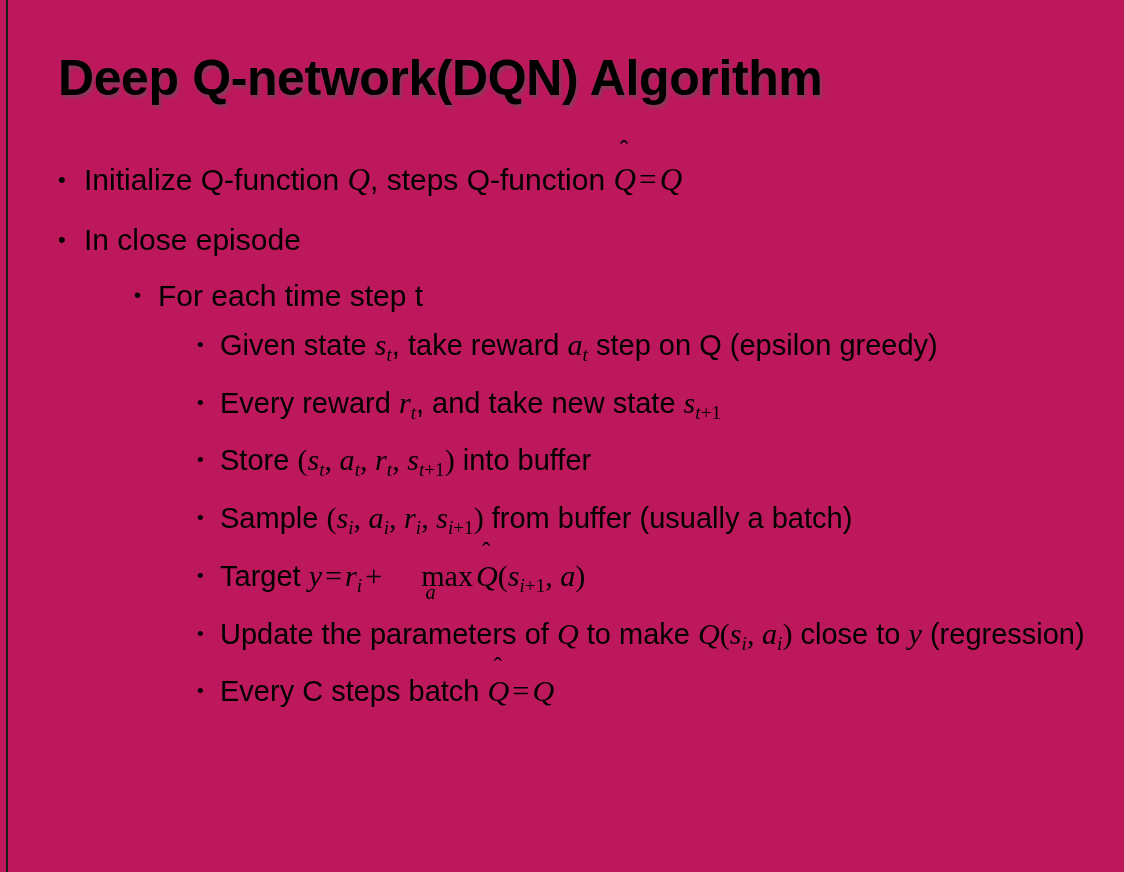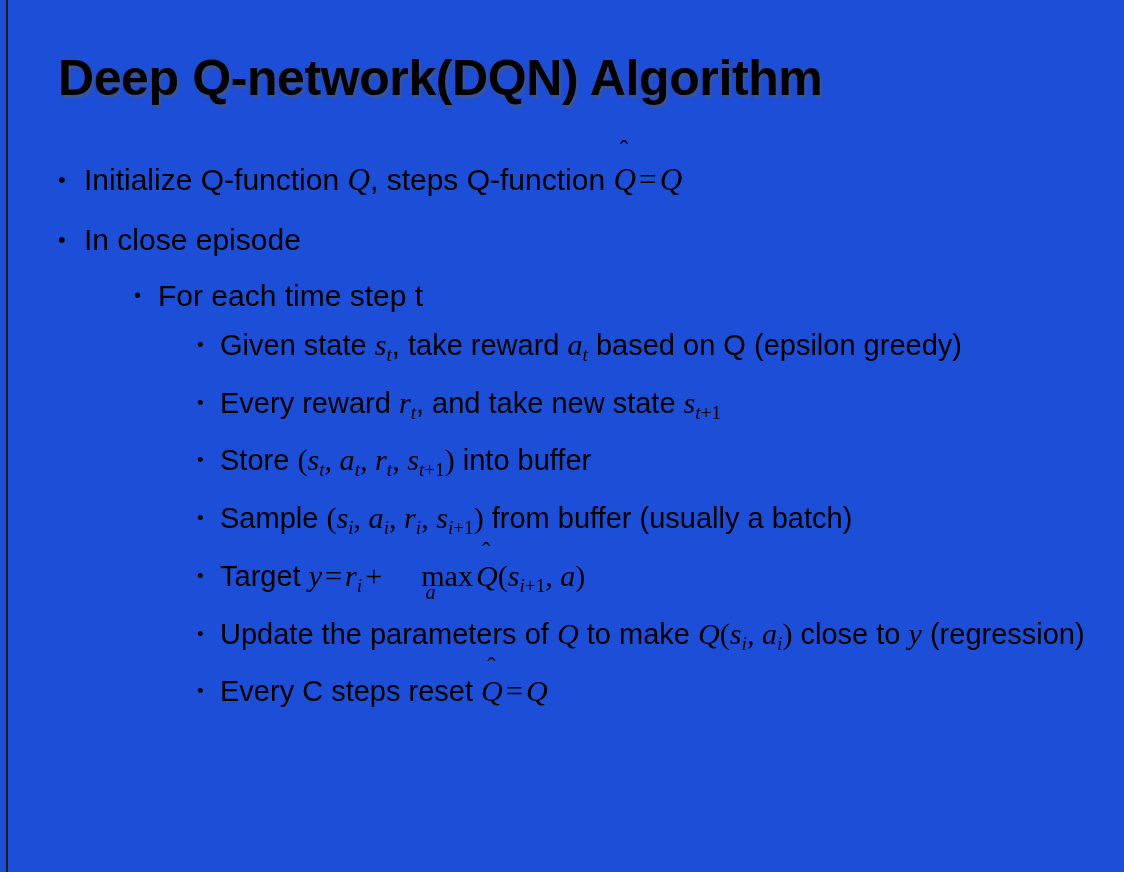--- a/index.html
+++ b/index.html
@@ -12,21 +12,21 @@
     height: 872px;
     overflow: hidden;
     font-family: "Liberation Sans", sans-serif;
     color: #000000;
   }
 
   #slide {
     position: relative;
     width: 1124px;
     height: 872px;
-    background: #1d4ed8;
+    background: #be185d;
     box-sizing: border-box;
   }
 
   
   #slide-left-rule {
     position: absolute;
     left: 6px;
     top: 0;
     width: 2px;
     height: 872px;
@@ -180,21 +180,21 @@
       <div class="bullet-row lvl1">
         <span class="bullet-glyph">•</span>
         <span class="bullet-text"><span>In close episode</span></span>
       </div>
       <div class="bullet-row lvl2">
         <span class="bullet-glyph">•</span>
         <span class="bullet-text"><span>For each time step t</span></span>
       </div>
       <div class="bullet-row lvl3">
         <span class="bullet-glyph">•</span>
-        <span class="bullet-text"><span>Given state </span><span class="nowrap"><span class="mi">s</span><span class="sub"><span>t</span></span></span><span>, take reward </span><span class="nowrap"><span class="mi">a</span><span class="sub"><span>t</span></span></span><span> based on Q (epsilon greedy)</span></span>
+        <span class="bullet-text"><span>Given state </span><span class="nowrap"><span class="mi">s</span><span class="sub"><span>t</span></span></span><span>, take reward </span><span class="nowrap"><span class="mi">a</span><span class="sub"><span>t</span></span></span><span> step on Q (epsilon greedy)</span></span>
       </div>
       <div class="bullet-row lvl3">
         <span class="bullet-glyph">•</span>
         <span class="bullet-text"><span>Every reward </span><span class="nowrap"><span class="mi">r</span><span class="sub"><span>t</span></span></span><span>, and take new state </span><span class="nowrap"><span class="mi">s</span><span class="sub"><span>t</span><span class="up">+</span><span class="up">1</span></span></span></span>
       </div>
       <div class="bullet-row lvl3">
         <span class="bullet-glyph">•</span>
         <span class="bullet-text"><span>Store </span><span class="mn">(</span><span class="nowrap"><span class="mi">s</span><span class="sub"><span>t</span></span></span><span class="mn">, </span><span class="nowrap"><span class="mi">a</span><span class="sub"><span>t</span></span></span><span class="mn">, </span><span class="nowrap"><span class="mi">r</span><span class="sub"><span>t</span></span></span><span class="mn">, </span><span class="nowrap"><span class="mi">s</span><span class="sub"><span>t</span><span class="up">+</span><span class="up">1</span></span></span><span class="mn">)</span><span> into buffer</span></span>
       </div>
       <div class="bullet-row lvl3">
@@ -204,17 +204,17 @@
       <div class="bullet-row lvl3">
         <span class="bullet-glyph">•</span>
         <span class="bullet-text"><span>Target </span><span class="mi">y</span><span class="mo">=</span><span class="nowrap"><span class="mi">r</span><span class="sub"><span>i</span></span></span><span class="mo">+</span><span class="underset"><span class="op">max</span><span class="under">a</span></span><span class="hat-wrap mi"><span class="hat">ˆ</span><span>Q</span></span><span class="mn">(</span><span class="nowrap"><span class="mi">s</span><span class="sub"><span>i</span><span class="up">+</span><span class="up">1</span></span></span><span class="mn">, </span><span class="mi">a</span><span class="mn">)</span></span>
       </div>
       <div class="bullet-row lvl3">
         <span class="bullet-glyph">•</span>
         <span class="bullet-text"><span>Update the parameters of </span><span class="mi">Q</span><span> to make </span><span class="mi">Q</span><span class="mn">(</span><span class="nowrap"><span class="mi">s</span><span class="sub"><span>i</span></span></span><span class="mn">, </span><span class="nowrap"><span class="mi">a</span><span class="sub"><span>i</span></span></span><span class="mn">)</span><span> close to </span><span class="mi">y</span><span> (regression)</span></span>
       </div>
       <div class="bullet-row lvl3">
         <span class="bullet-glyph">•</span>
-        <span class="bullet-text"><span>Every C steps reset </span><span class="hat-wrap mi"><span class="hat">ˆ</span><span>Q</span></span><span class="mo">=</span><span class="mi">Q</span></span>
+        <span class="bullet-text"><span>Every C steps batch </span><span class="hat-wrap mi"><span class="hat">ˆ</span><span>Q</span></span><span class="mo">=</span><span class="mi">Q</span></span>
       </div>
     </div>
 
 </div>
 
 </body></html>

